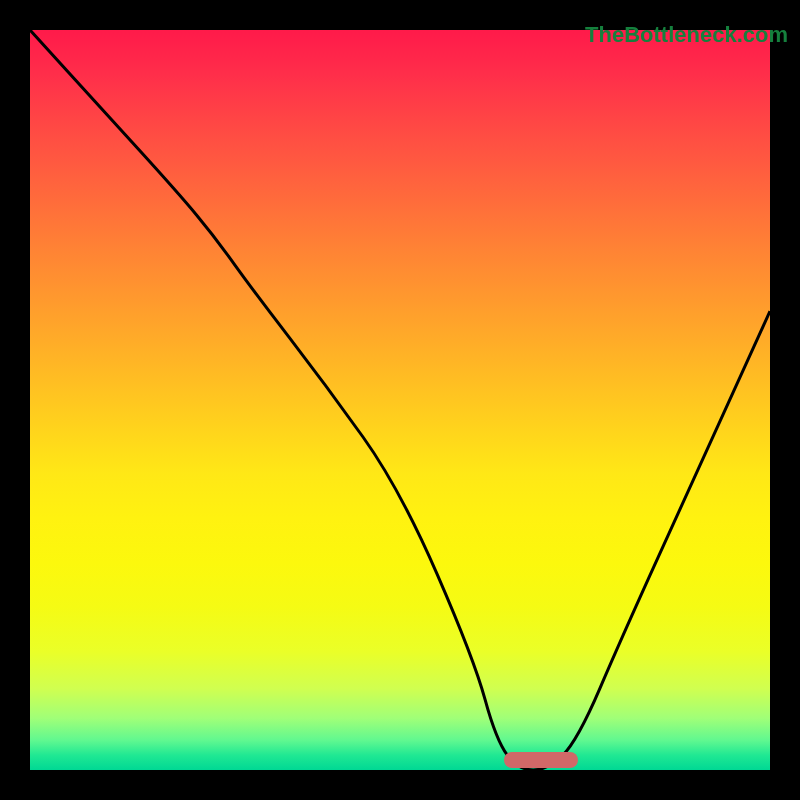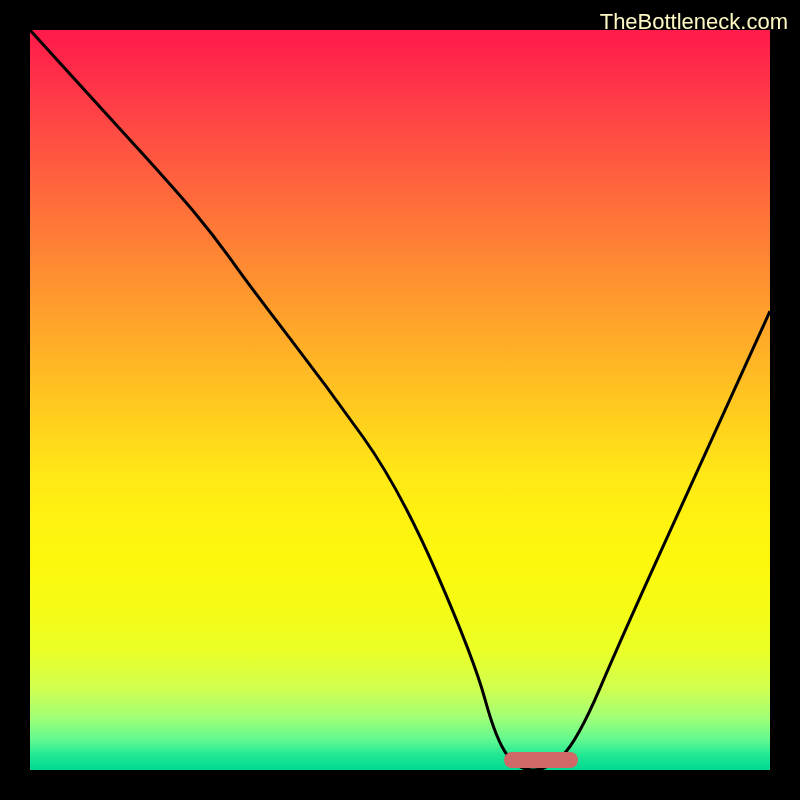--- a/index.html
+++ b/index.html
@@ -5,25 +5,25 @@
   * { margin: 0; padding: 0; box-sizing: border-box; }
   body {
     width: 800px;
     height: 800px;
     background: #000;
     position: relative;
     font-family: Arial, sans-serif;
   }
   .watermark {
     position: absolute;
-    top: 9px;
+    top: 22px;
     right: 12px;
-    color: #fef9c3;
+    color: #15803d;
     font-size: 22px;
-    font-weight: 400;
+    font-weight: 700;
     z-index: 10;
   }
   .plot-area {
     position: absolute;
     left: 30px;
     top: 30px;
     width: 740px;
     height: 740px;
     overflow: hidden;
   }

